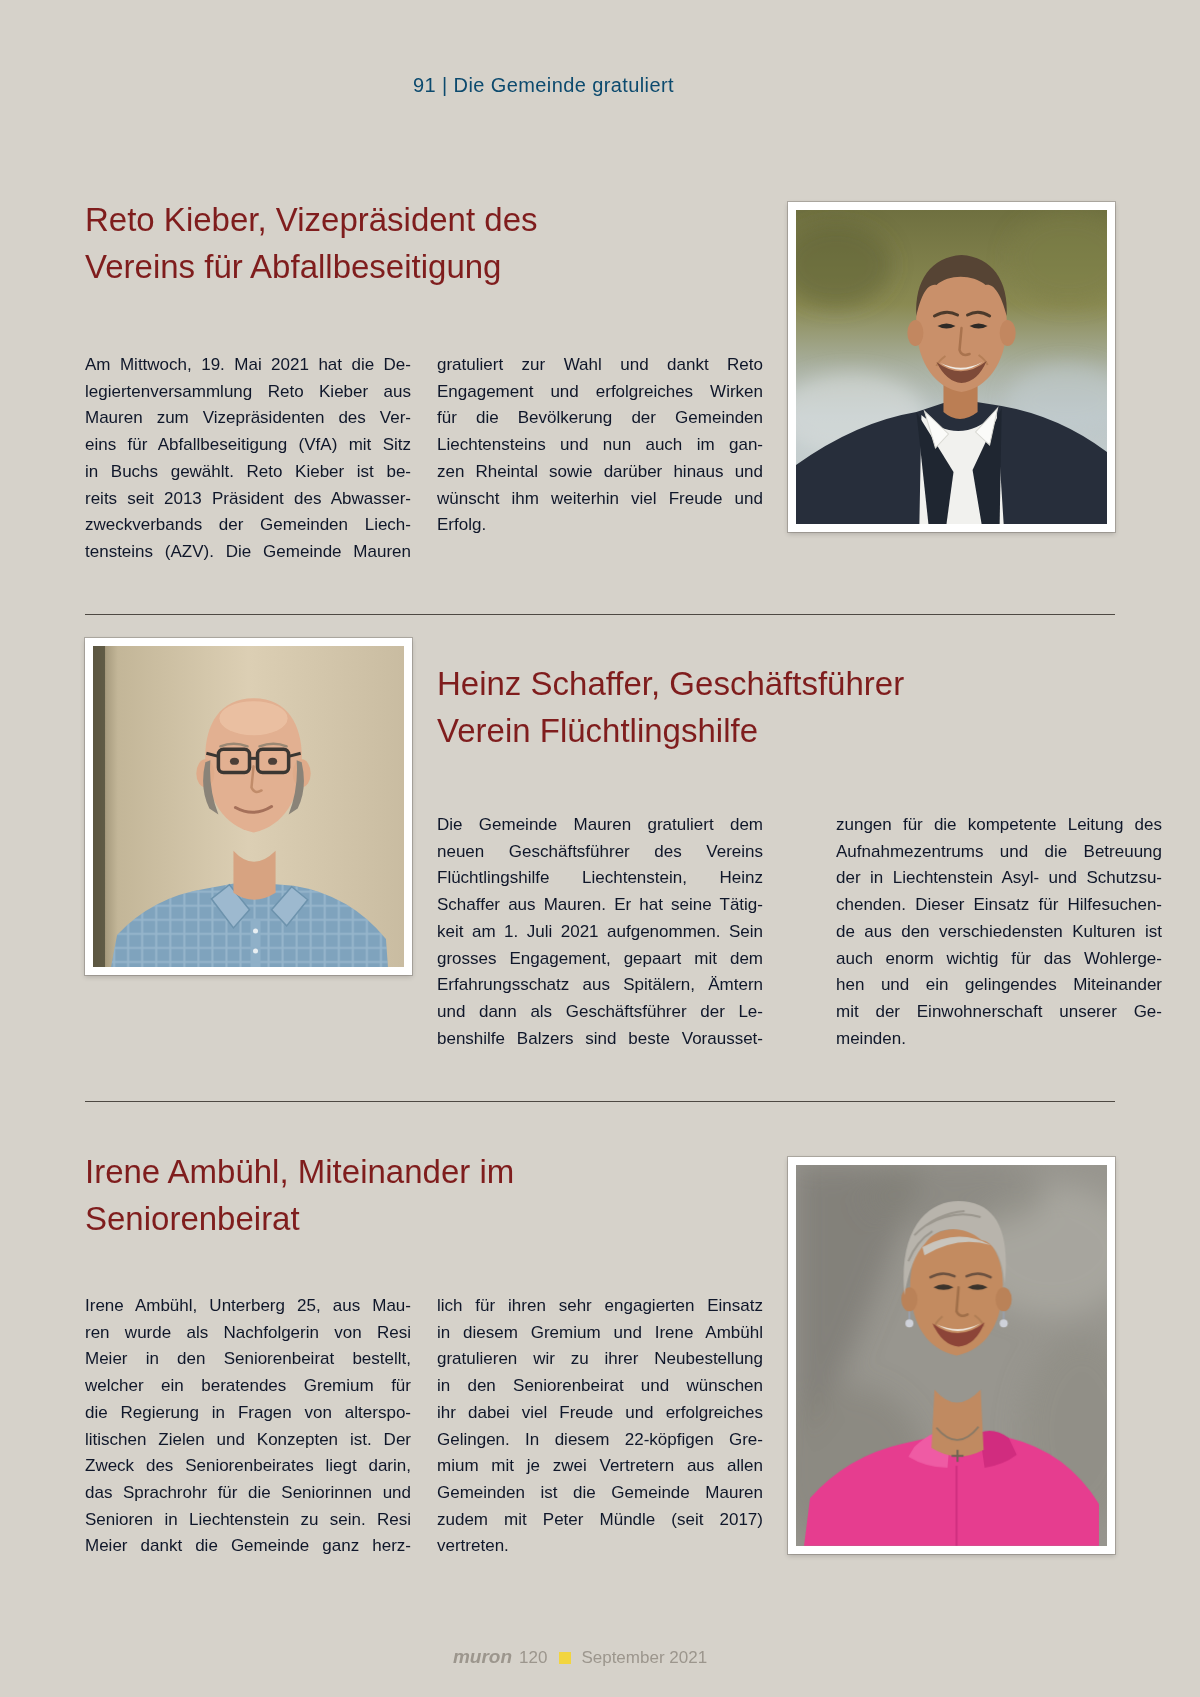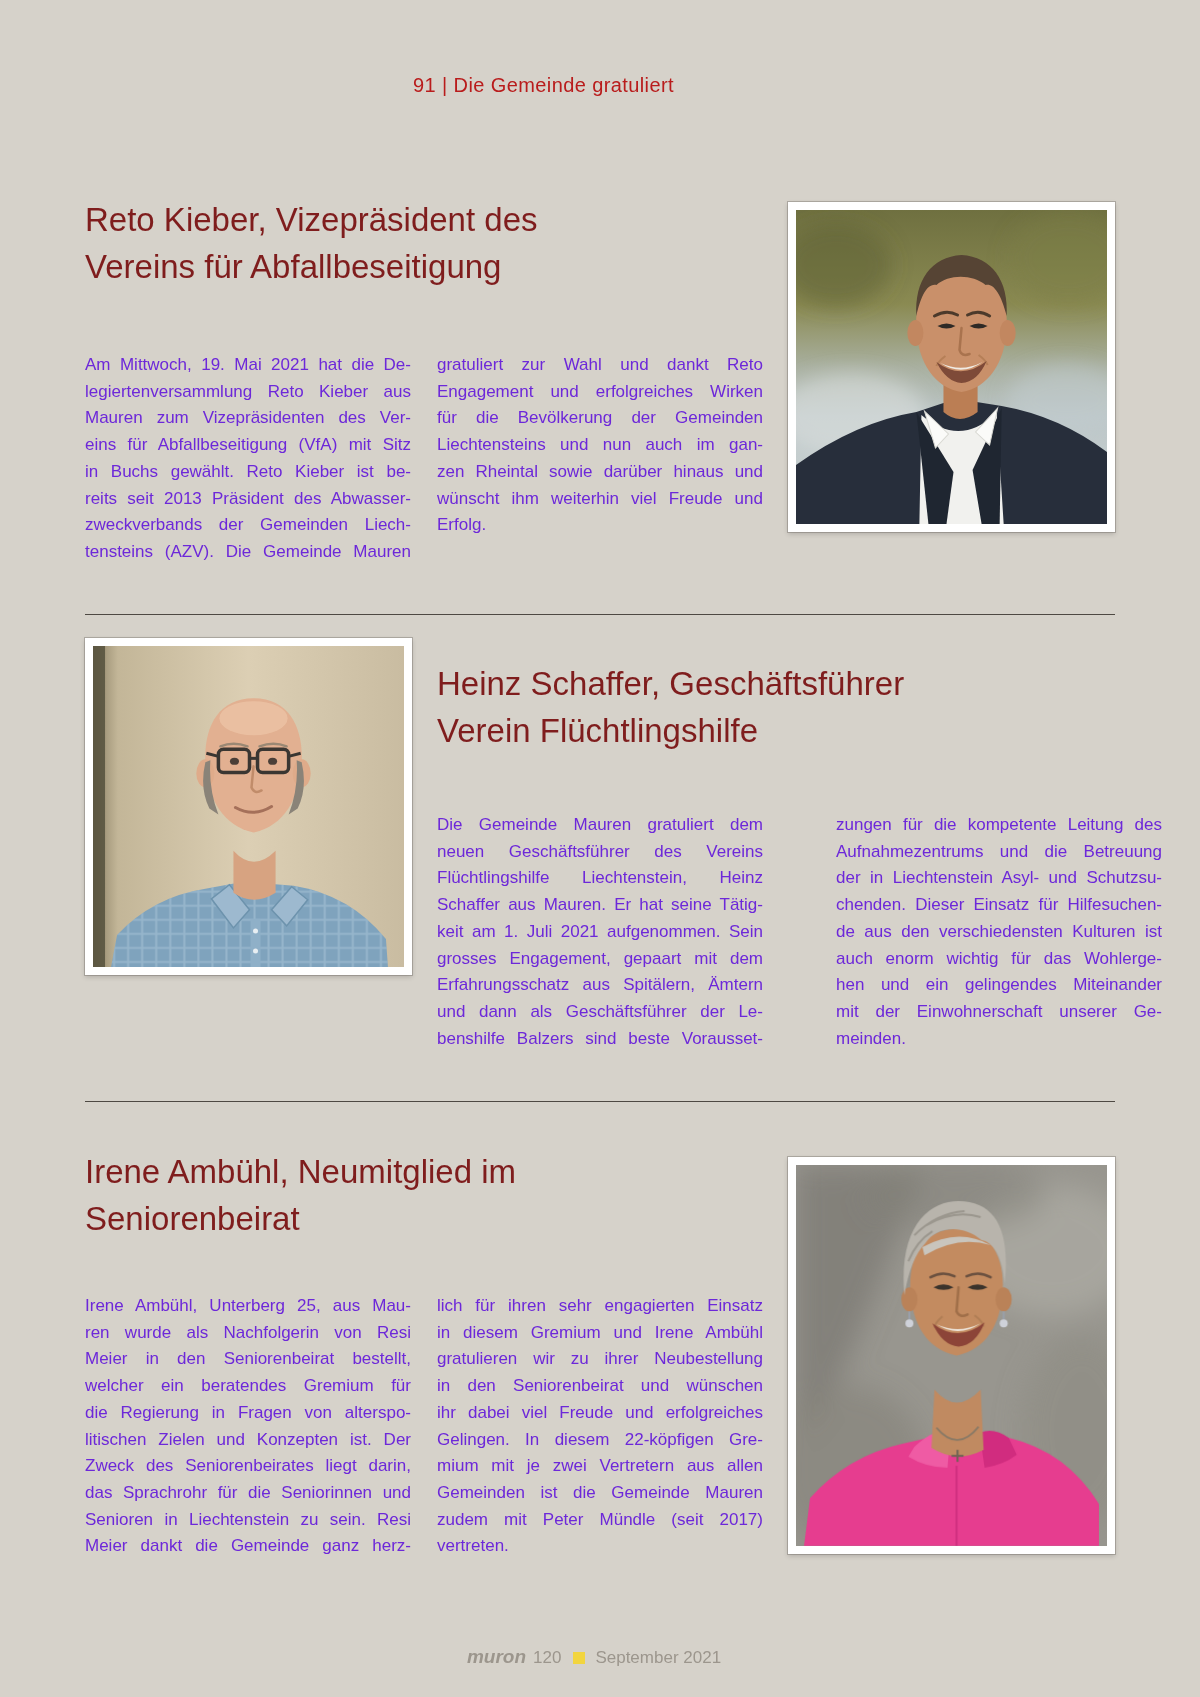--- a/index.html
+++ b/index.html
@@ -3,32 +3,32 @@
 <meta charset="utf-8">
 <style>
   html,body { margin:0; padding:0; }
   .page {
     position:relative; width:1200px; height:1697px;
     background:#d6d2ca; font-family:"Liberation Sans",sans-serif;
     overflow:hidden;
   }
   .hdr {
     position:absolute; top:74px; left:413px;
-    font-size:20px; letter-spacing:.4px; color:#b91c1c;
+    font-size:20px; letter-spacing:.4px; color:#0c4a6e;
   }
   .article-title {
     position:absolute; font-size:33px; line-height:47px;
     color:#7f1d1d; font-weight:400;
   }
   .t1 { left:85px;  top:196px;  width:660px; }
   .t2 { left:437px; top:660px;  width:680px; }
   .t3 { left:85px;  top:1148px; width:660px; }
   .body-col {
     position:absolute; width:326px;
-    font-size:17px; line-height:26.7px; color:#6d28d9;
+    font-size:17px; line-height:26.7px; color:#0f172a;
   }
   .body-col .ln { text-align:justify; text-align-last:justify; }
   .body-col .ln.ln-last { text-align-last:left; }
   .a1c1 { left:85px;  top:352px; }
   .a1c2 { left:437px; top:352px; }
   .a2c1 { left:437px; top:812px; }
   .a2c2 { left:789px; top:812px;margin-left:47px; }
   .a3c1 { left:85px;  top:1293px; }
   .a3c2 { left:437px; top:1293px; }
   .divider {
@@ -39,21 +39,21 @@
   .photo {
     position:absolute; background:#ffffff; padding:8px; box-sizing:border-box;
     box-shadow:0 0 0 1px rgba(100,95,88,.35), 0 2px 5px rgba(0,0,0,.18);
   }
   .photo svg { display:block; width:100%; height:100%; }
   .p1 { left:788px; top:202px;  width:327px; height:330px; }
   .p2 { left:85px;  top:638px;  width:327px; height:337px; }
   .p3 { left:788px; top:1157px; width:327px; height:397px; }
   .footer {
     position:absolute; top:1646px; left:0; width:1160px;
-    text-align:center; font-size:17px; color:#9c968d;margin-left:14px;
+    text-align:center; font-size:17px; color:#9c968d;
   }
   .footer .mag { font-style:italic; font-weight:bold; font-size:19px; margin-right:7px; }
   .footer .issue { margin-right:4px; }
   .footer .sq {
     display:inline-block; width:12px; height:12px; background:#f2d53f;
     margin:0 10px 0 8px; vertical-align:-1px;
   }
 </style>
 </head>
 <body>
@@ -203,21 +203,21 @@
       <div class="ln">de aus den verschiedensten Kulturen ist</div>
       <div class="ln">auch enorm wichtig für das Wohlerge-</div>
       <div class="ln">hen und ein gelingendes Miteinander</div>
       <div class="ln">mit der Einwohnerschaft unserer Ge-</div>
       <div class="ln ln-last">meinden.</div>
     </div>
 
   <div class="divider d2"></div>
 
   <div class="article-title t3">
-      <div class="ln">Irene Ambühl, Neumitglied im</div>
+      <div class="ln">Irene Ambühl, Miteinander im</div>
       <div class="ln">Seniorenbeirat</div>
     </div>
 
   <div class="body-col a3c1">
       <div class="ln">Irene Ambühl, Unterberg 25, aus Mau-</div>
       <div class="ln">ren wurde als Nachfolgerin von Resi</div>
       <div class="ln">Meier in den Seniorenbeirat bestellt,</div>
       <div class="ln">welcher ein beratendes Gremium für</div>
       <div class="ln">die Regierung in Fragen von alterspo-</div>
       <div class="ln">litischen Zielen und Konzepten ist. Der</div>

